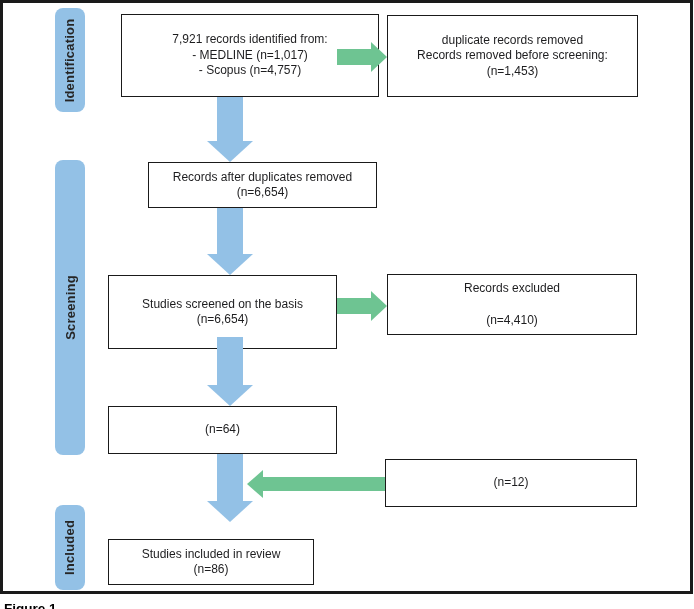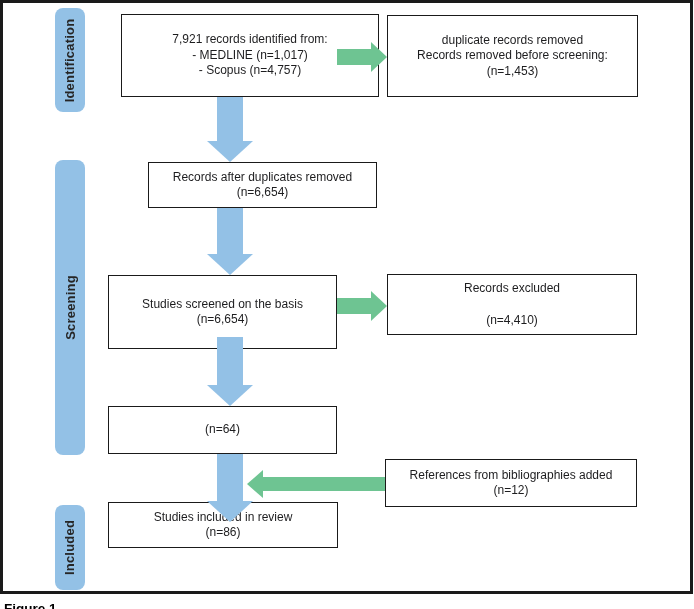--- a/index.html
+++ b/index.html
@@ -56,21 +56,21 @@
     line-height: 15.5px;
     padding: 2px 4px;
   }
   #box-identified       { left: 121px; top: 14px;  width: 258px; height: 83px; }
   #box-removed-before   { left: 387px; top: 15px;  width: 251px; height: 82px; }
   #box-after-duplicates { left: 108px; top: 162px; width: 229px; height: 46px; margin-left: 40px; }
   #box-screened         { left: 108px; top: 275px; width: 229px; height: 74px; text-align: center; }
   #box-excluded         { left: 387px; top: 274px; width: 250px; height: 61px; gap: 17px; }
   #box-retained         { left: 108px; top: 406px; width: 229px; height: 48px; }
   #box-references       { left: 385px; top: 459px; width: 252px; height: 48px; }
-  #box-included         { left: 108px; top: 502px; width: 230px; height: 46px; }
+  #box-included         { left: 108px; top: 539px; width: 206px; height: 46px; }
 
   
   .v-shaft { position: absolute; left: 217px; width: 26px; background: var(--blue); }
   .v-head  {
     position: absolute; left: 207px; width: 0; height: 0;
     border-left: 23px solid transparent;
     border-right: 23px solid transparent;
     border-top: 21px solid var(--blue);
   }
   #arr1-shaft { top: 97px;  height: 44px; }  #arr1-head { top: 141px; }
@@ -147,21 +147,20 @@
 <div class="box" id="box-excluded">
   <div>Records excluded</div>
   <div>(n=4,410)</div>
 </div>
 
 <div class="box" id="box-retained">
   <div>(n=64)</div>
 </div>
 
 <div class="box" id="box-references">
-  <div>References from bibliographies added</div>
   <div>(n=12)</div>
 </div>
 
 <div class="box" id="box-included">
   <div>Studies included in review</div>
   <div>(n=86)</div>
 </div>
 
 <div class="v-shaft" id="arr1-shaft"></div>
 <div class="v-head" id="arr1-head"></div>

